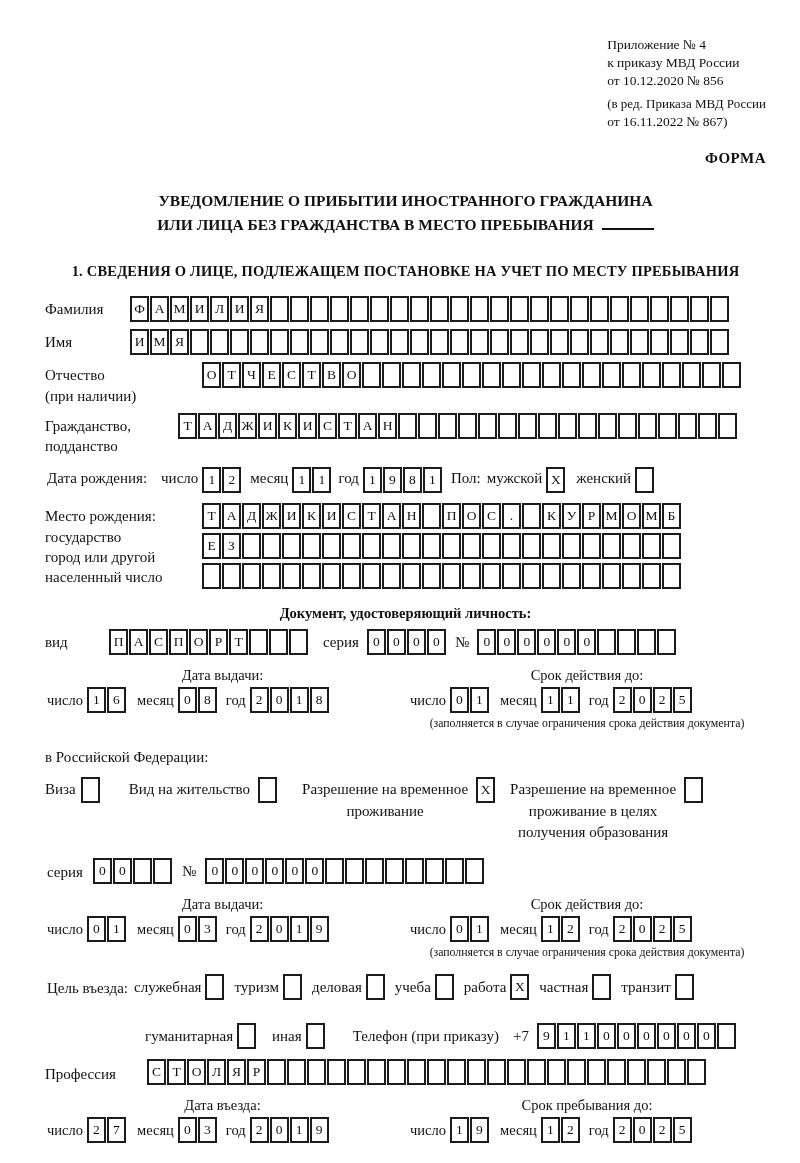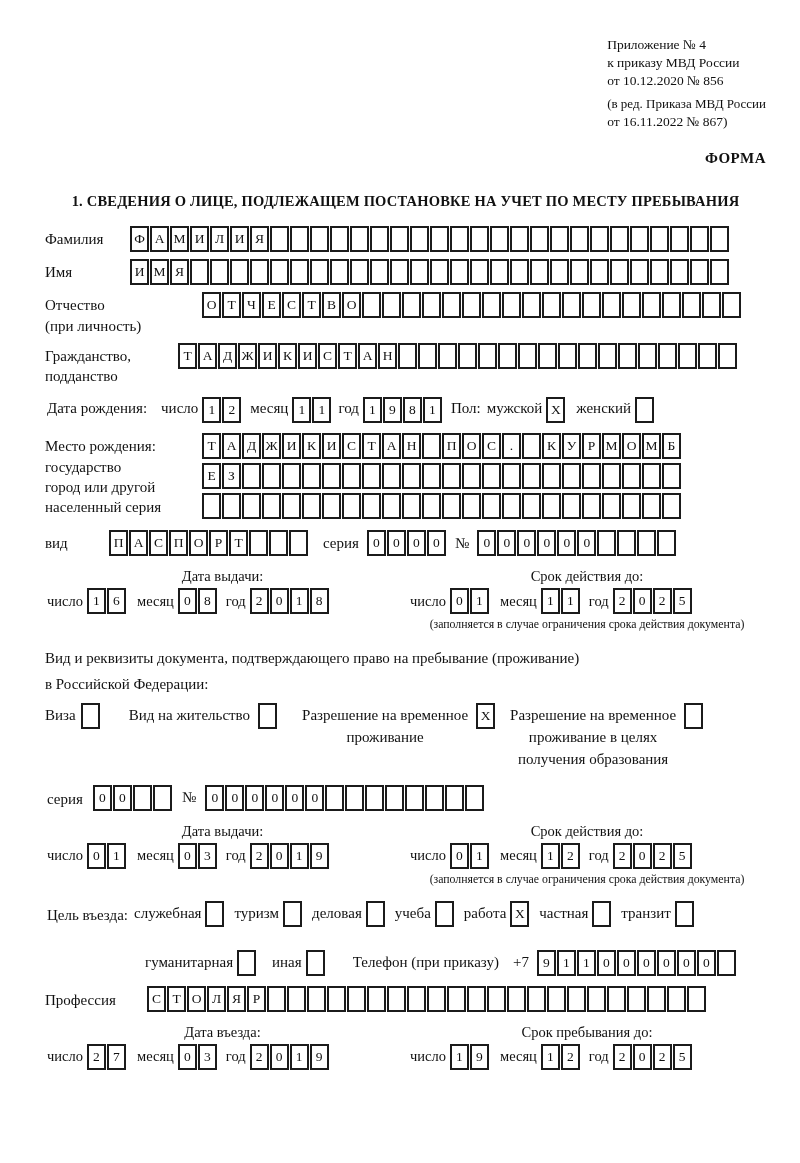--- a/index.html
+++ b/index.html
@@ -57,20 +57,24 @@
     <div class="hdr">
       <div>Приложение № 4</div>
       <div>к приказу МВД России</div>
       <div>от 10.12.2020 № 856</div>
       <div class="sub">(в ред. Приказа МВД России</div>
       <div>от 16.11.2022 № 867)</div>
     </div>
   </div>
   <div class="forma">ФОРМА</div>
 
+  <div class="title">
+    <div>УВЕДОМЛЕНИЕ О ПРИБЫТИИ ИНОСТРАННОГО ГРАЖДАНИНА</div>
+    <div><span>ИЛИ ЛИЦА БЕЗ ГРАЖДАНСТВА В МЕСТО ПРЕБЫВАНИЯ</span><span class="blank-line"></span></div>
+  </div>
 
   <div class="sec-heading">1. СВЕДЕНИЯ О ЛИЦЕ, ПОДЛЕЖАЩЕМ ПОСТАНОВКЕ НА УЧЕТ ПО МЕСТУ ПРЕБЫВАНИЯ</div>
 
   <div class="frm">
 
     <div class="row">
       <div class="lblcol w85">Фамилия</div>
       <div class="cells">
           <span class="cell">Ф</span>
           <span class="cell">А</span>
@@ -137,21 +141,21 @@
           <span class="cell"></span>
           <span class="cell"></span>
           <span class="cell"></span>
           <span class="cell"></span>
         </div>
     </div>
 
     <div class="row">
       <div class="lblcol w157">
         <div>Отчество</div>
-        <div>(при личность)</div>
+        <div>(при наличии)</div>
       </div>
       <div class="cells">
           <span class="cell">О</span>
           <span class="cell">Т</span>
           <span class="cell">Ч</span>
           <span class="cell">Е</span>
           <span class="cell">С</span>
           <span class="cell">Т</span>
           <span class="cell">В</span>
           <span class="cell">О</span>
@@ -242,21 +246,21 @@
       <div class="cells">
           <span class="cell"></span>
         </div>
     </div>
 
     <div class="row stack" style="margin-top:10px;">
       <div class="lblcol w157">
         <div>Место рождения:</div>
         <div>государство</div>
         <div>город или другой</div>
-        <div>населенный серия</div>
+        <div>населенный число</div>
       </div>
       <div>
         <div class="cells">
             <span class="cell">Т</span>
             <span class="cell">А</span>
             <span class="cell">Д</span>
             <span class="cell">Ж</span>
             <span class="cell">И</span>
             <span class="cell">К</span>
             <span class="cell">И</span>
@@ -326,20 +330,21 @@
             <span class="cell"></span>
             <span class="cell"></span>
             <span class="cell"></span>
             <span class="cell"></span>
             <span class="cell"></span>
             <span class="cell"></span>
           </div>
       </div>
     </div>
 
+    <div class="doc-heading">Документ, удостоверяющий личность:</div>
     <div class="row" style="align-items:center;">
       <div class="lblcol w64" style="padding-top:0;">вид</div>
       <div class="cells">
           <span class="cell">П</span>
           <span class="cell">А</span>
           <span class="cell">С</span>
           <span class="cell">П</span>
           <span class="cell">О</span>
           <span class="cell">Р</span>
           <span class="cell">Т</span>
@@ -411,21 +416,20 @@
               <span class="cell">0</span>
               <span class="cell">2</span>
               <span class="cell">5</span>
             </div>
         </div>
         <div class="date-note">(заполняется в случае ограничения срока действия документа)</div>
       </div>
     </div>
 
     <div class="intro">
-      <div>Вид и реквизиты документа, подтверждающего право на пребывание (проживание)</div>
       <div>в Российской Федерации:</div>
     </div>
 
     <div class="opts-row" style="margin-top:6px;">
       <div class="opt">
         <div class="opt-text">Виза</div>
         <span class="cells" style="margin-left:5px;">
             <span class="cell"></span>
           </span>
       </div>

